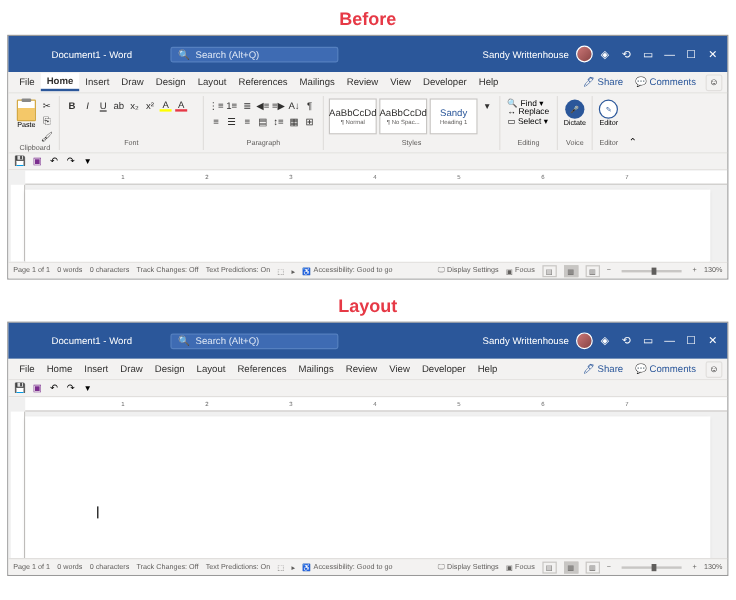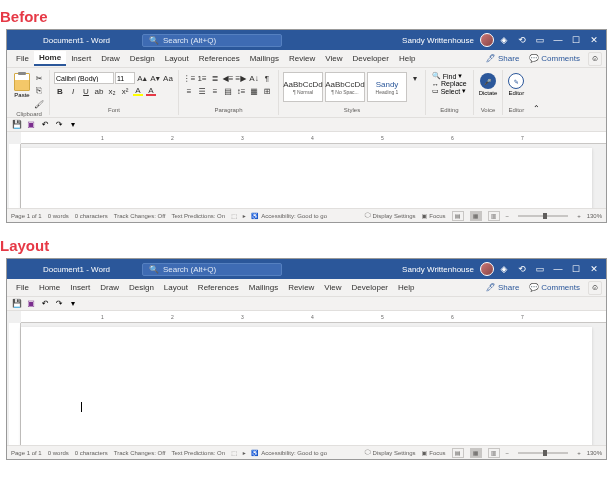--- a/index.html
+++ b/index.html
@@ -1,19 +1,19 @@
 <!DOCTYPE html>
 <html><head>
 <meta charset="utf-8">
 <style>
 *{box-sizing:border-box;margin:0;padding:0;font-family:"Segoe UI",Arial,sans-serif}
 body{background:#fff;width:613px}
-.comparison-label{text-align:left;color:#e63946;font-weight:bold;font-size:15px;padding:8px 0 4px}
+.comparison-label{text-align:center;color:#e63946;font-weight:bold;font-size:15px;padding:8px 0 4px}
 .word-window{border:1px solid #999;margin:0 6px 6px;background:#fff;font-size:8px}
-.titlebar{background:#2b579a;color:#fff;display:flex;align-items:center;height:20px;padding:0 4px;gap:2px}
+.titlebar{background:#2b579a;color:#fff;display:flex;align-items:center;height:30px;padding:0 4px;gap:2px}
 .tb-left{flex:0 0 auto}
 .doc-title{flex:0 0 auto;padding:0 30px;font-size:8px}
 .search-box{background:#3e6bb3;border:1px solid #5580c0;border-radius:2px;padding:1px 6px;flex:0 0 140px;display:flex;align-items:center;gap:4px;font-size:8px;color:#dfe8f5}
 .tb-spacer{flex:1}
 .username{font-size:8px;padding:0 4px}
 .avatar{width:14px;height:14px;border-radius:50%;background:linear-gradient(135deg,#c77 0%,#844 100%);border:1px solid #fff}
 .tb-icon{width:16px;height:16px;display:flex;align-items:center;justify-content:center;color:#fff;font-size:9px;cursor:pointer}
 .menubar{background:#f3f2f1;display:flex;align-items:center;height:18px;padding:0 4px;border-bottom:1px solid #e1dfdd}
 .menu-item{padding:2px 5px;font-size:8px;color:#323130;cursor:pointer}
 .menu-item.active{background:#fff;border-bottom:2px solid #2b579a;font-weight:600}
@@ -119,27 +119,20 @@
         <div class="tiny-btn">✂</div>
         <div class="tiny-btn">⎘</div>
         <div class="tiny-btn">🖌</div>
       </div>
     </div>
     <div class="rg-label">Clipboard</div>
   </div>
   <div class="ribbon-group" style="min-width:120px">
     <div class="rg-content font-ctrls">
       <div class="font-row">
-        <input class="font-select" value="Calibri (Body)" style="">
-        <input class="size-select" value="11" style="">
-        <div class="tiny-btn">A▴</div>
-        <div class="tiny-btn">A▾</div>
-        <div class="tiny-btn">Aa</div>
-      </div>
-      <div class="font-row">
         <div class="tiny-btn bold">B</div>
         <div class="tiny-btn italic">I</div>
         <div class="tiny-btn underline">U</div>
         <div class="tiny-btn">ab</div>
         <div class="tiny-btn">x₂</div>
         <div class="tiny-btn">x²</div>
         <div class="tiny-btn" style="flex-direction:column">A<div class="color-bar" style="background:#ff0"></div></div>
         <div class="tiny-btn" style="flex-direction:column">A<div class="color-bar"></div></div>
       </div>
     </div>

